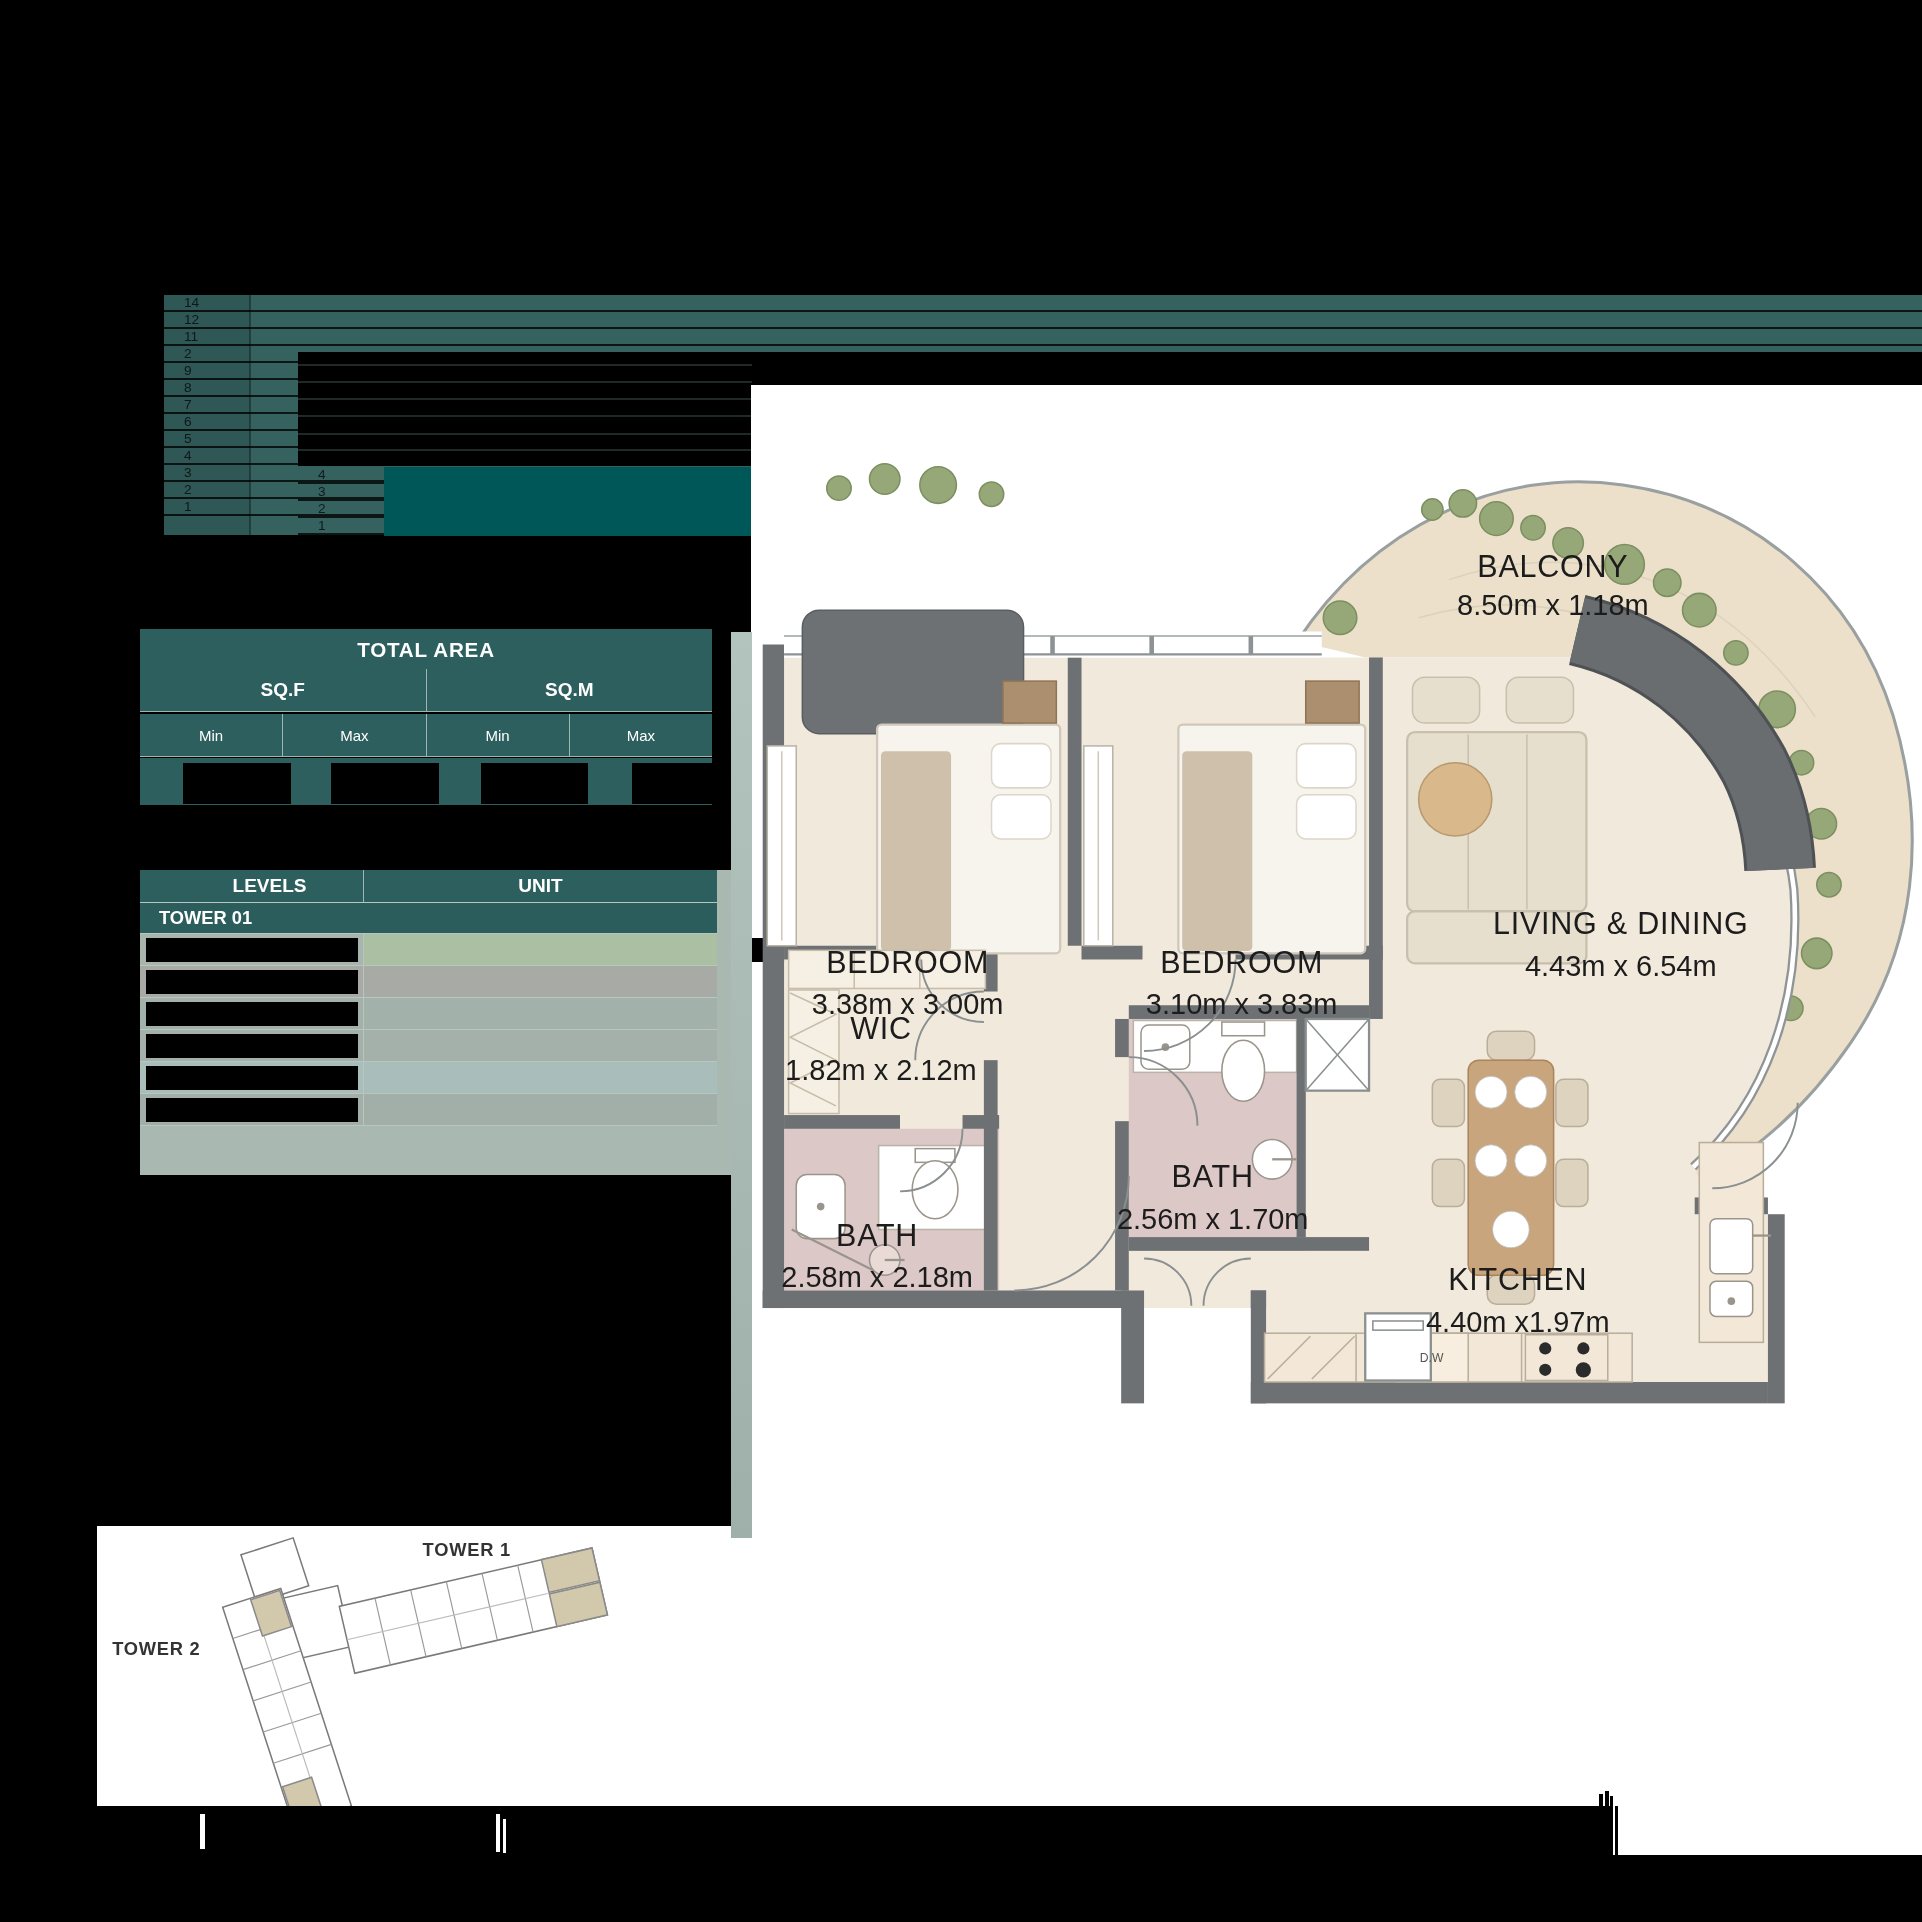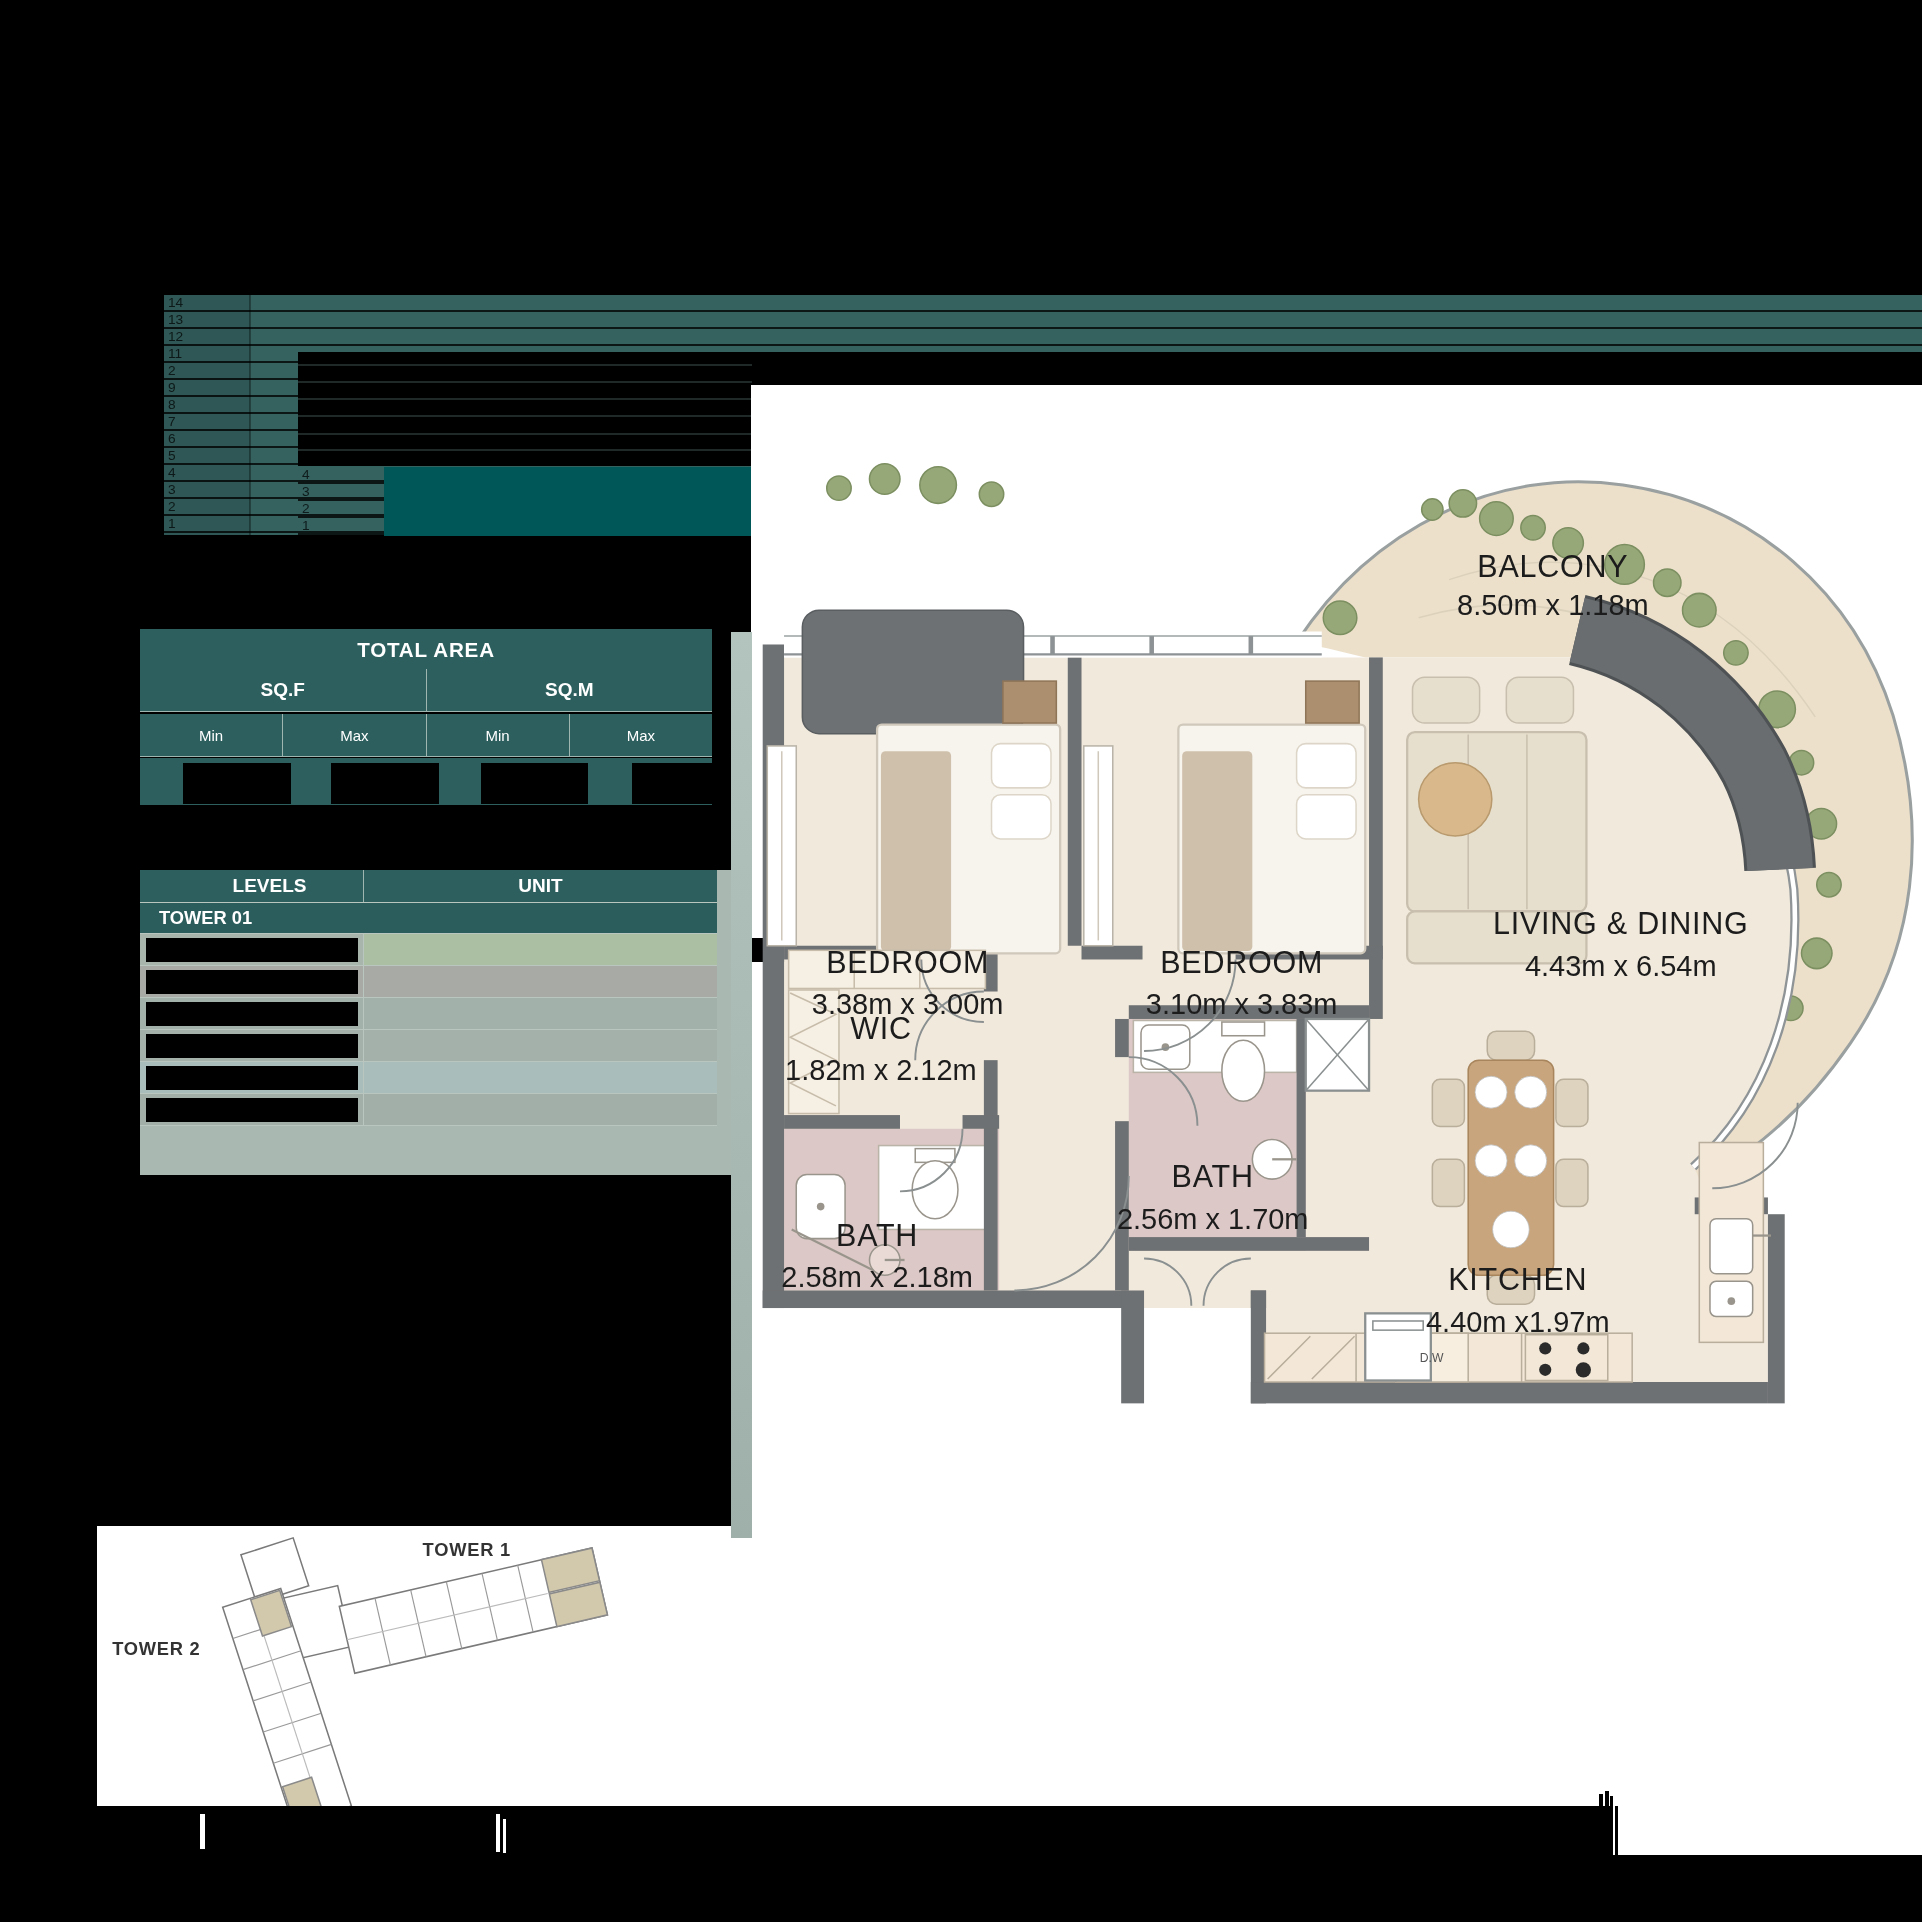--- a/index.html
+++ b/index.html
@@ -5,21 +5,21 @@
   html,body{margin:0;padding:0;background:#000;}
   #screen{position:relative;width:1922px;height:1922px;background:#000;overflow:hidden;
           font-family:"Liberation Sans", sans-serif;}
   
   .abs{position:absolute;}
   .redact{position:absolute;background:#000;}
   
   #chart{left:164px;top:295px;width:1758px;height:240px;background:#35615f;z-index:1;}
   .chart-row{box-sizing:border-box;height:17px;border-bottom:2.3px solid #0c1615;
              display:flex;align-items:center;}
-  .chart-row span{margin-left:4px;font-size:13.7px;color:#0e1c1b;}
+  .chart-row span{margin-left:20px;font-size:13.7px;color:#0e1c1b;}
   #chart-col1-shade{left:164px;top:295px;width:86px;height:240px;background:rgba(0,0,0,.10);z-index:1;}
   #chart-col1-line{left:249px;top:295px;width:1.5px;height:240px;background:rgba(0,0,0,.32);z-index:1;}
   #chart-overlay{left:298px;top:352px;width:1625px;height:114px;background:#000;z-index:2;}
   .ghost-line{left:298px;width:454px;height:1.5px;background:#1e2928;z-index:2;}
   #chart-col2{left:298px;top:467px;width:86px;height:69px;z-index:2;}
   #chart-col2 .chart-row{border-bottom:2.3px solid #0c1615;}
   #chart-block{left:384px;top:467px;width:368px;height:69px;background:#005758;z-index:2;}
   
   #plan-canvas{left:751px;top:385px;width:1171px;height:1421px;background:#ffffff;z-index:3;}
   #keyplan-white{left:97px;top:1526px;width:655px;height:281px;background:#ffffff;z-index:3;}
@@ -78,23 +78,20 @@
   .dw{font-size:16px;fill:#555;}
 </style>
 </head>
 <body>
 
 <div id="screen">
 
   <div id="chart" class="abs">
       <div class="chart-row">
         <span>14</span>
-      </div>
-      <div class="chart-row">
-        <span>13</span>
       </div>
       <div class="chart-row">
         <span>12</span>
       </div>
       <div class="chart-row">
         <span>11</span>
       </div>
       <div class="chart-row">
         <span>2</span>
       </div>

